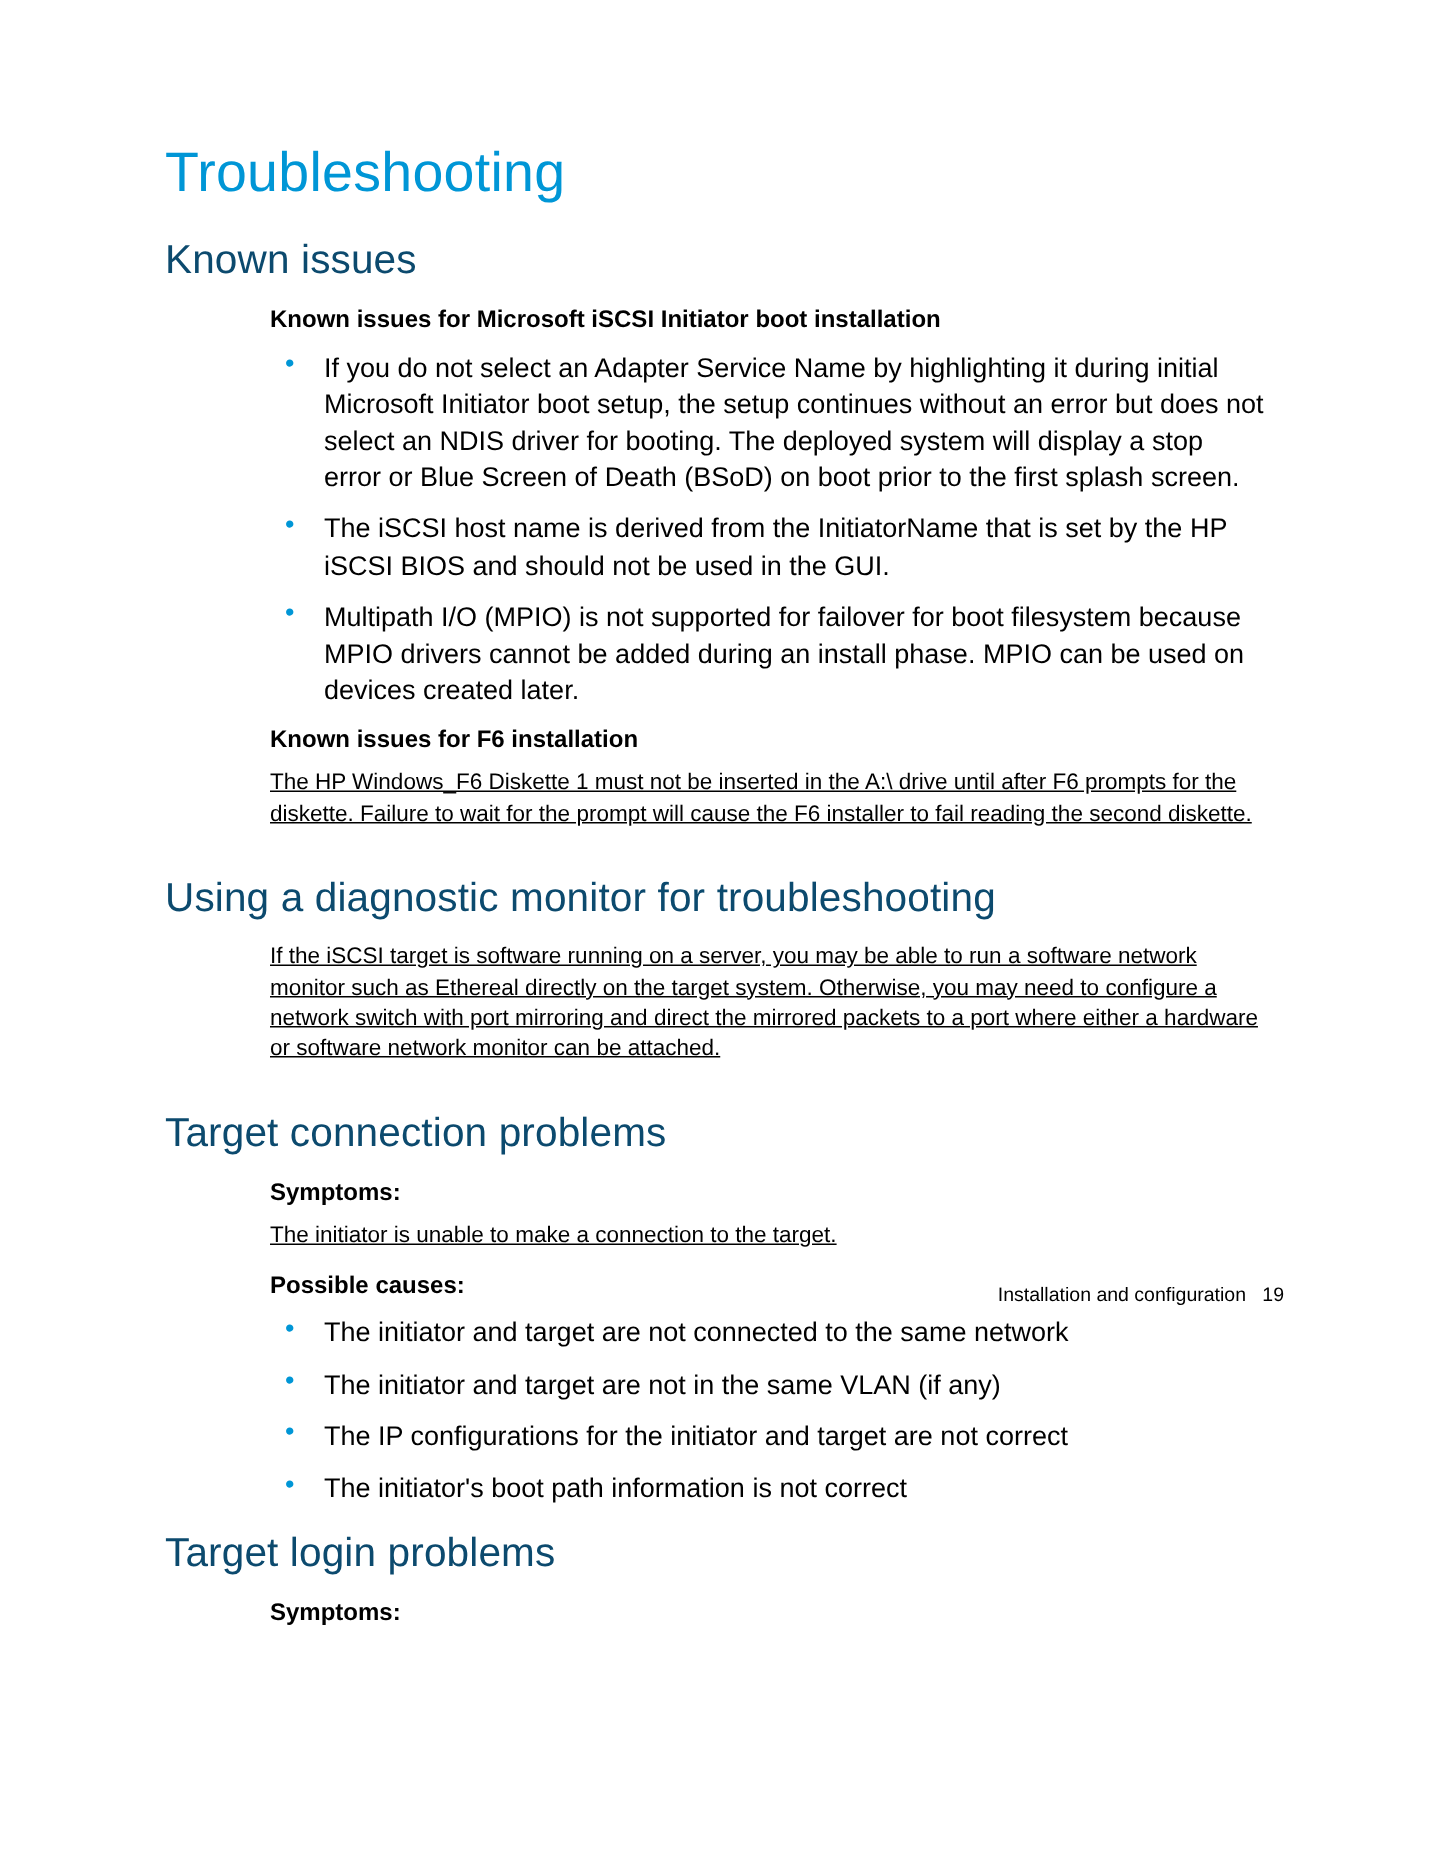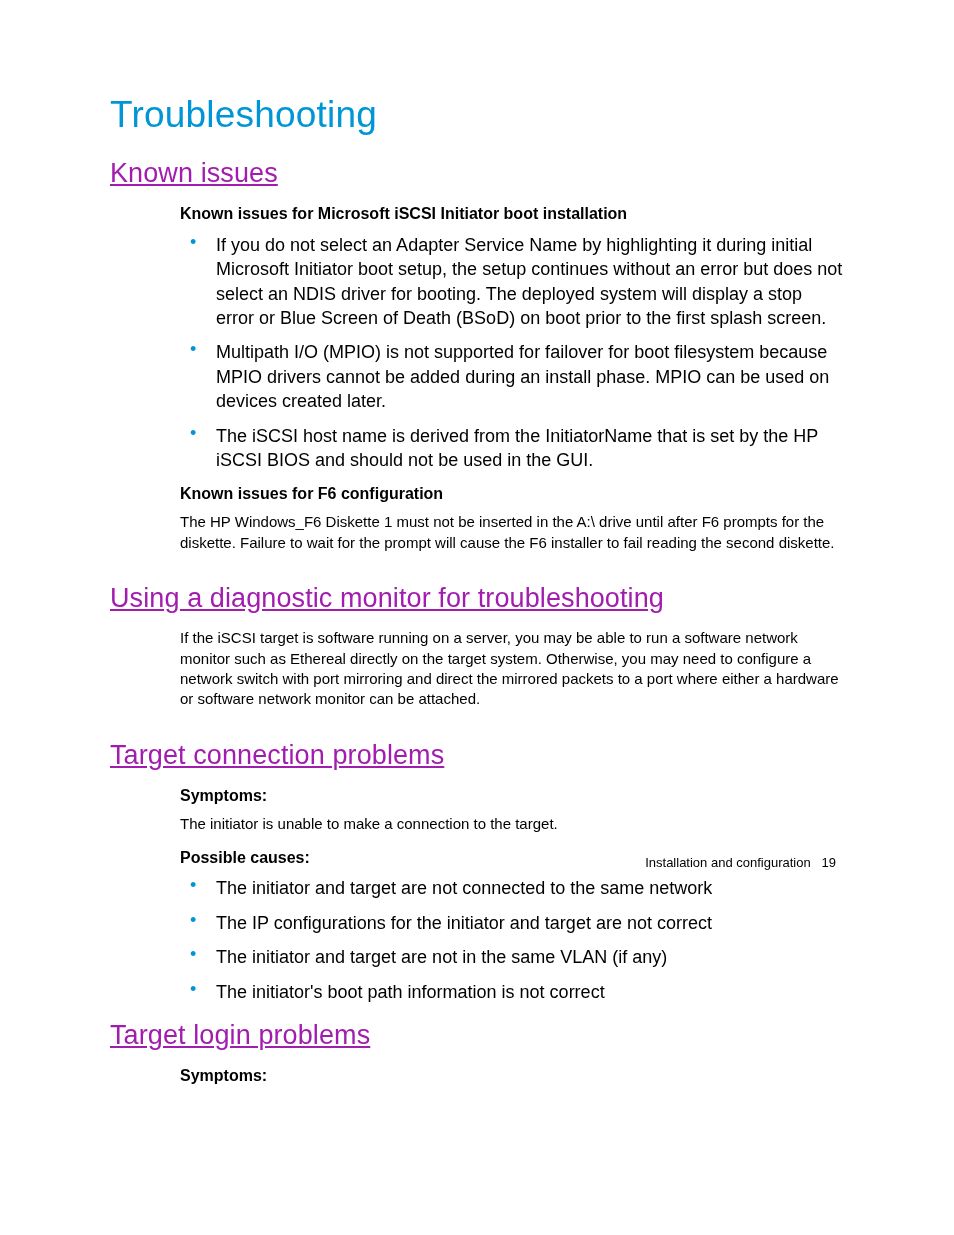--- a/index.html
+++ b/index.html
@@ -22,39 +22,39 @@
   }
   h1.title {
     font-weight: 400;
     color: #0096d6;
     font-size: 37px;
     margin: 0 0 22px 0;
     letter-spacing: 0.2px;
   }
   h2.section {
     font-weight: 400;
-    color: #a21caf;
+    color: #0c4a6e;
     font-size: 27px;
     margin: 0 0 14px 0;
     letter-spacing: 0.1px;
-    text-decoration: underline;
   }
   .body-block {
     margin-left: 70px;
   }
   .bold-sub {
     font-weight: 700;
     font-size: 16px;
     margin: 0 0 8px 0;
     line-height: 1.35;
   }
   p.para {
     font-size: 15px;
     line-height: 1.36;
     margin: 0 0 12px 0;
+    text-decoration: underline;
   }
   ul.bullets {
     list-style: none;
     padding: 0;
     margin: 0 0 10px 0;
   }
   ul.bullets > li {
     position: relative;
     padding-left: 36px;
     font-size: 18px;
@@ -68,62 +68,62 @@
     top: 0;
     color: #0096d6;
     font-size: 18px;
     line-height: 1.1;
   }
   .gap-sm { height: 6px; }
   .gap-md { height: 18px; }
   .footer {
     position: absolute;
     bottom: 58px;
-    right: 118px;
+    right: 98px;
     font-size: 13px;
     color: #000;
   }
 </style>
 </head>
 <body>
 
 <div class="page">
 
   <h1 class="title">Troubleshooting</h1>
 
   <h2 class="section">Known issues</h2>
   <div class="body-block">
     <p class="bold-sub">Known issues for Microsoft iSCSI Initiator boot installation</p>
     <ul class="bullets">
       <li>If you do not select an Adapter Service Name by highlighting it during initial Microsoft Initiator boot setup, the setup continues without an error but does not select an NDIS driver for booting. The deployed system will display a stop error or Blue Screen of Death (BSoD) on boot prior to the first splash screen.</li>
+      <li>The iSCSI host name is derived from the InitiatorName that is set by the HP iSCSI BIOS and should not be used in the GUI.</li>
       <li>Multipath I/O (MPIO) is not supported for failover for boot filesystem because MPIO drivers cannot be added during an install phase. MPIO can be used on devices created later.</li>
-      <li>The iSCSI host name is derived from the InitiatorName that is set by the HP iSCSI BIOS and should not be used in the GUI.</li>
     </ul>
-    <p class="bold-sub">Known issues for F6 configuration</p>
+    <p class="bold-sub">Known issues for F6 installation</p>
     <p class="para">The HP Windows_F6 Diskette 1 must not be inserted in the A:\ drive until after F6 prompts for the diskette. Failure to wait for the prompt will cause the F6 installer to fail reading the second diskette.</p>
   </div>
 
   <div class="gap-md"></div>
 
   <h2 class="section">Using a diagnostic monitor for troubleshooting</h2>
   <div class="body-block">
     <p class="para">If the iSCSI target is software running on a server, you may be able to run a software network monitor such as Ethereal directly on the target system. Otherwise, you may need to configure a network switch with port mirroring and direct the mirrored packets to a port where either a hardware or software network monitor can be attached.</p>
   </div>
 
   <div class="gap-md"></div>
 
   <h2 class="section">Target connection problems</h2>
   <div class="body-block">
     <p class="bold-sub">Symptoms:</p>
     <p class="para">The initiator is unable to make a connection to the target.</p>
     <p class="bold-sub">Possible causes:</p>
     <ul class="bullets">
       <li>The initiator and target are not connected to the same network</li>
+      <li>The initiator and target are not in the same VLAN (if any)</li>
       <li>The IP configurations for the initiator and target are not correct</li>
-      <li>The initiator and target are not in the same VLAN (if any)</li>
       <li>The initiator's boot path information is not correct</li>
     </ul>
   </div>
 
   <div class="gap-sm"></div>
 
   <h2 class="section">Target login problems</h2>
   <div class="body-block">
     <p class="bold-sub">Symptoms:</p>
   </div>

